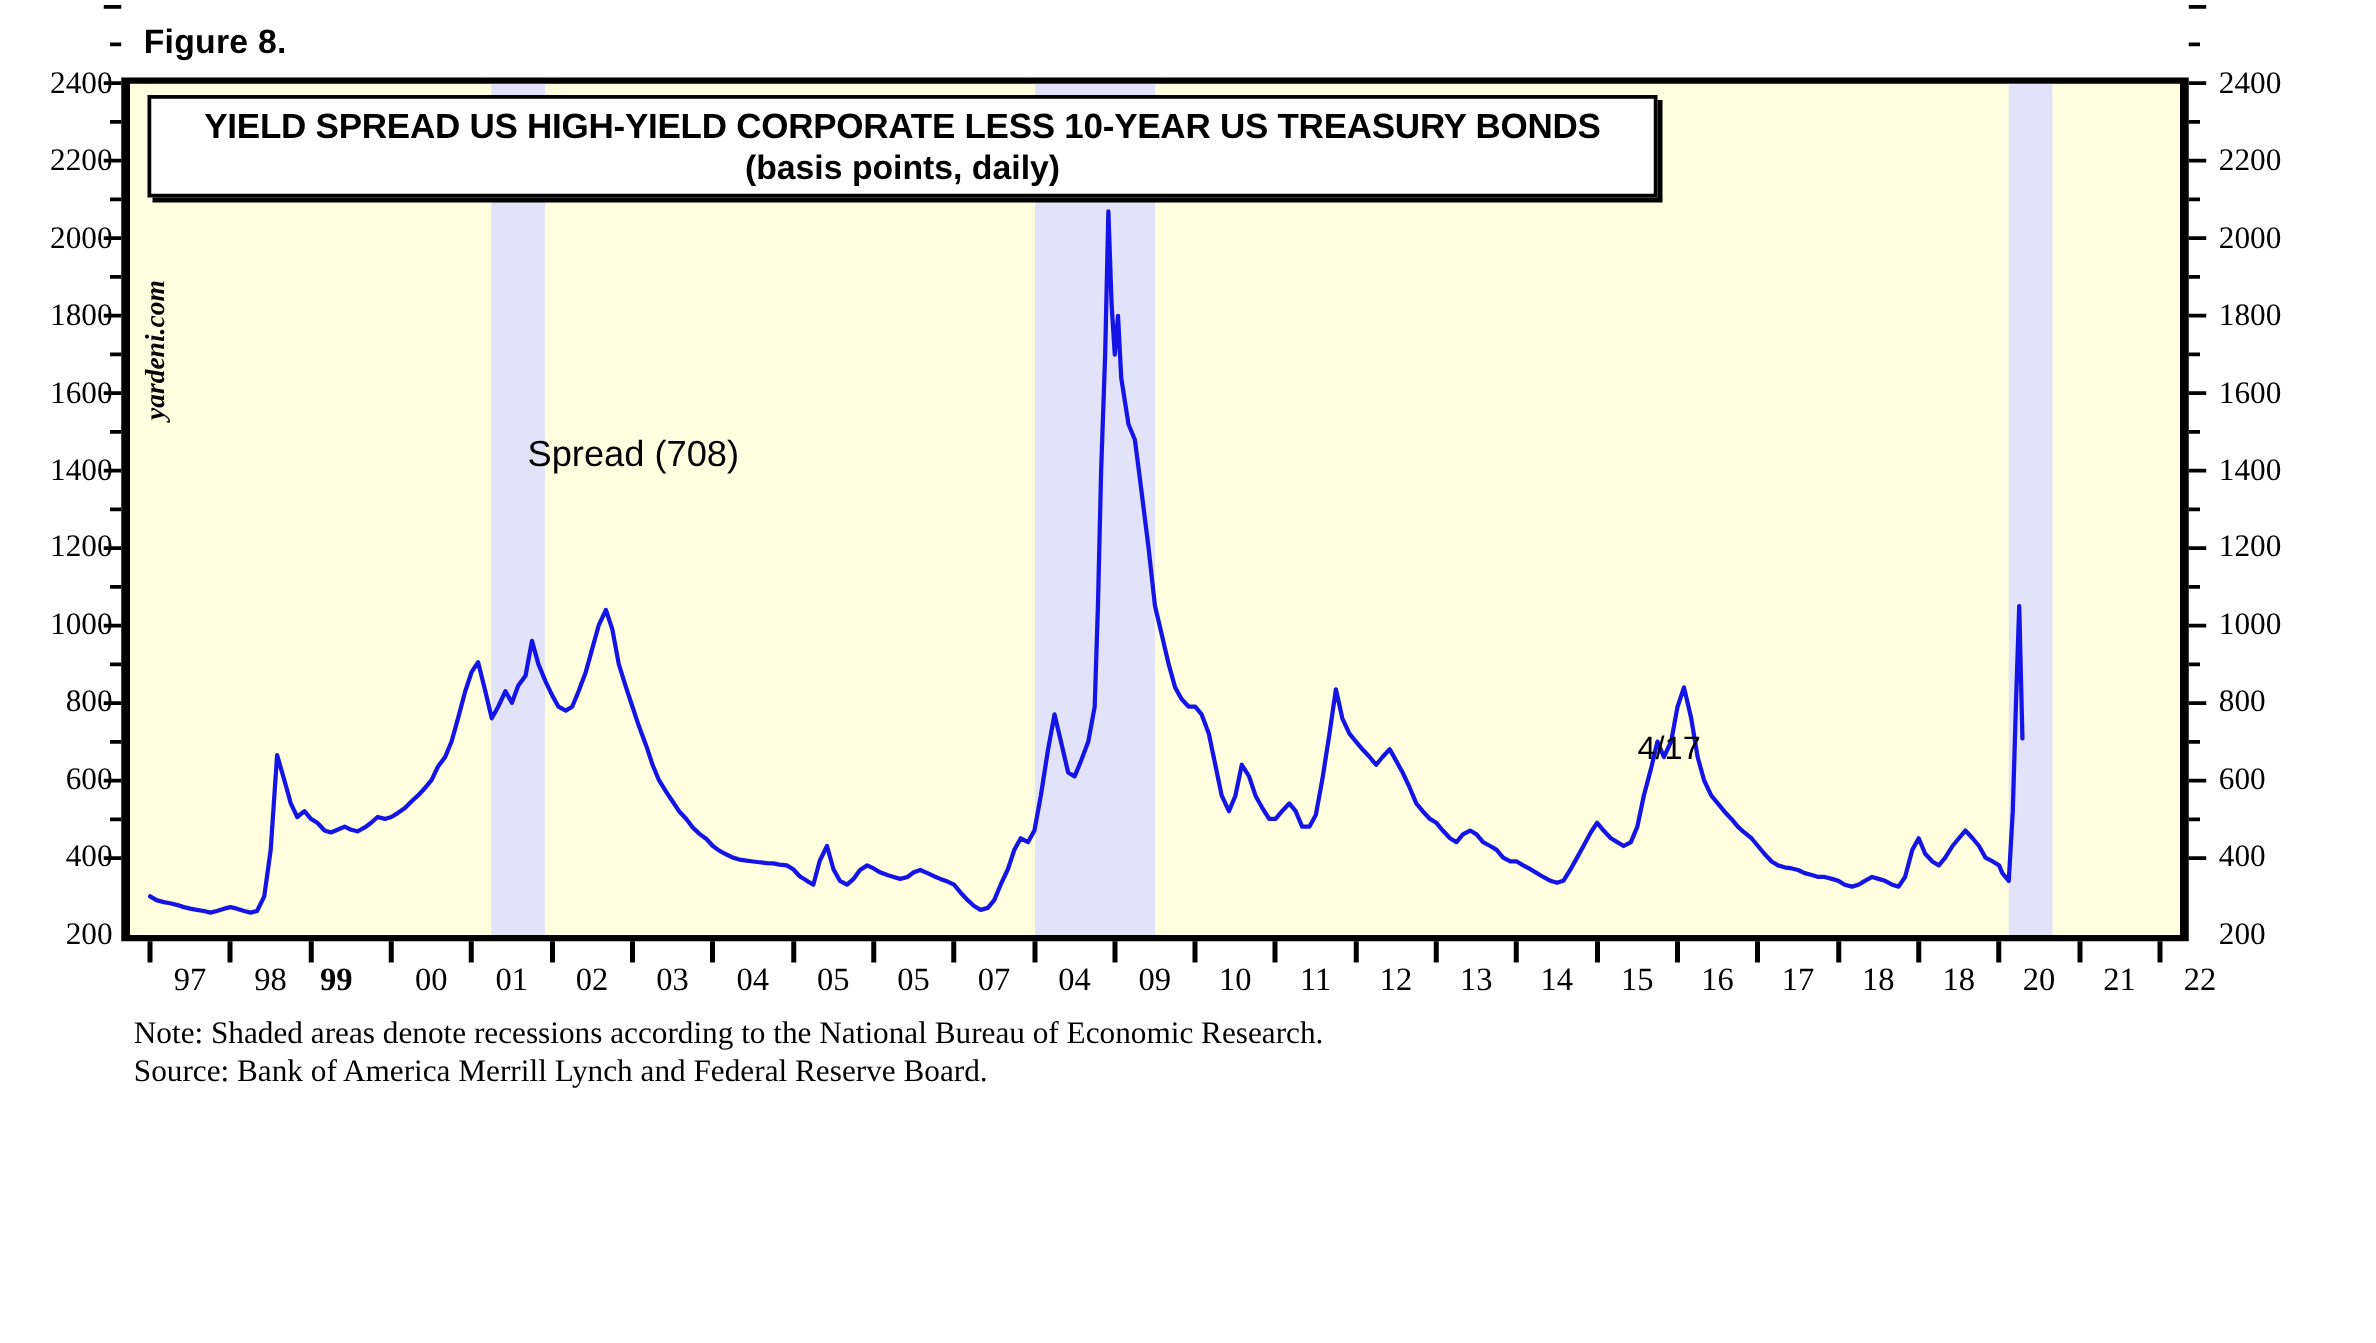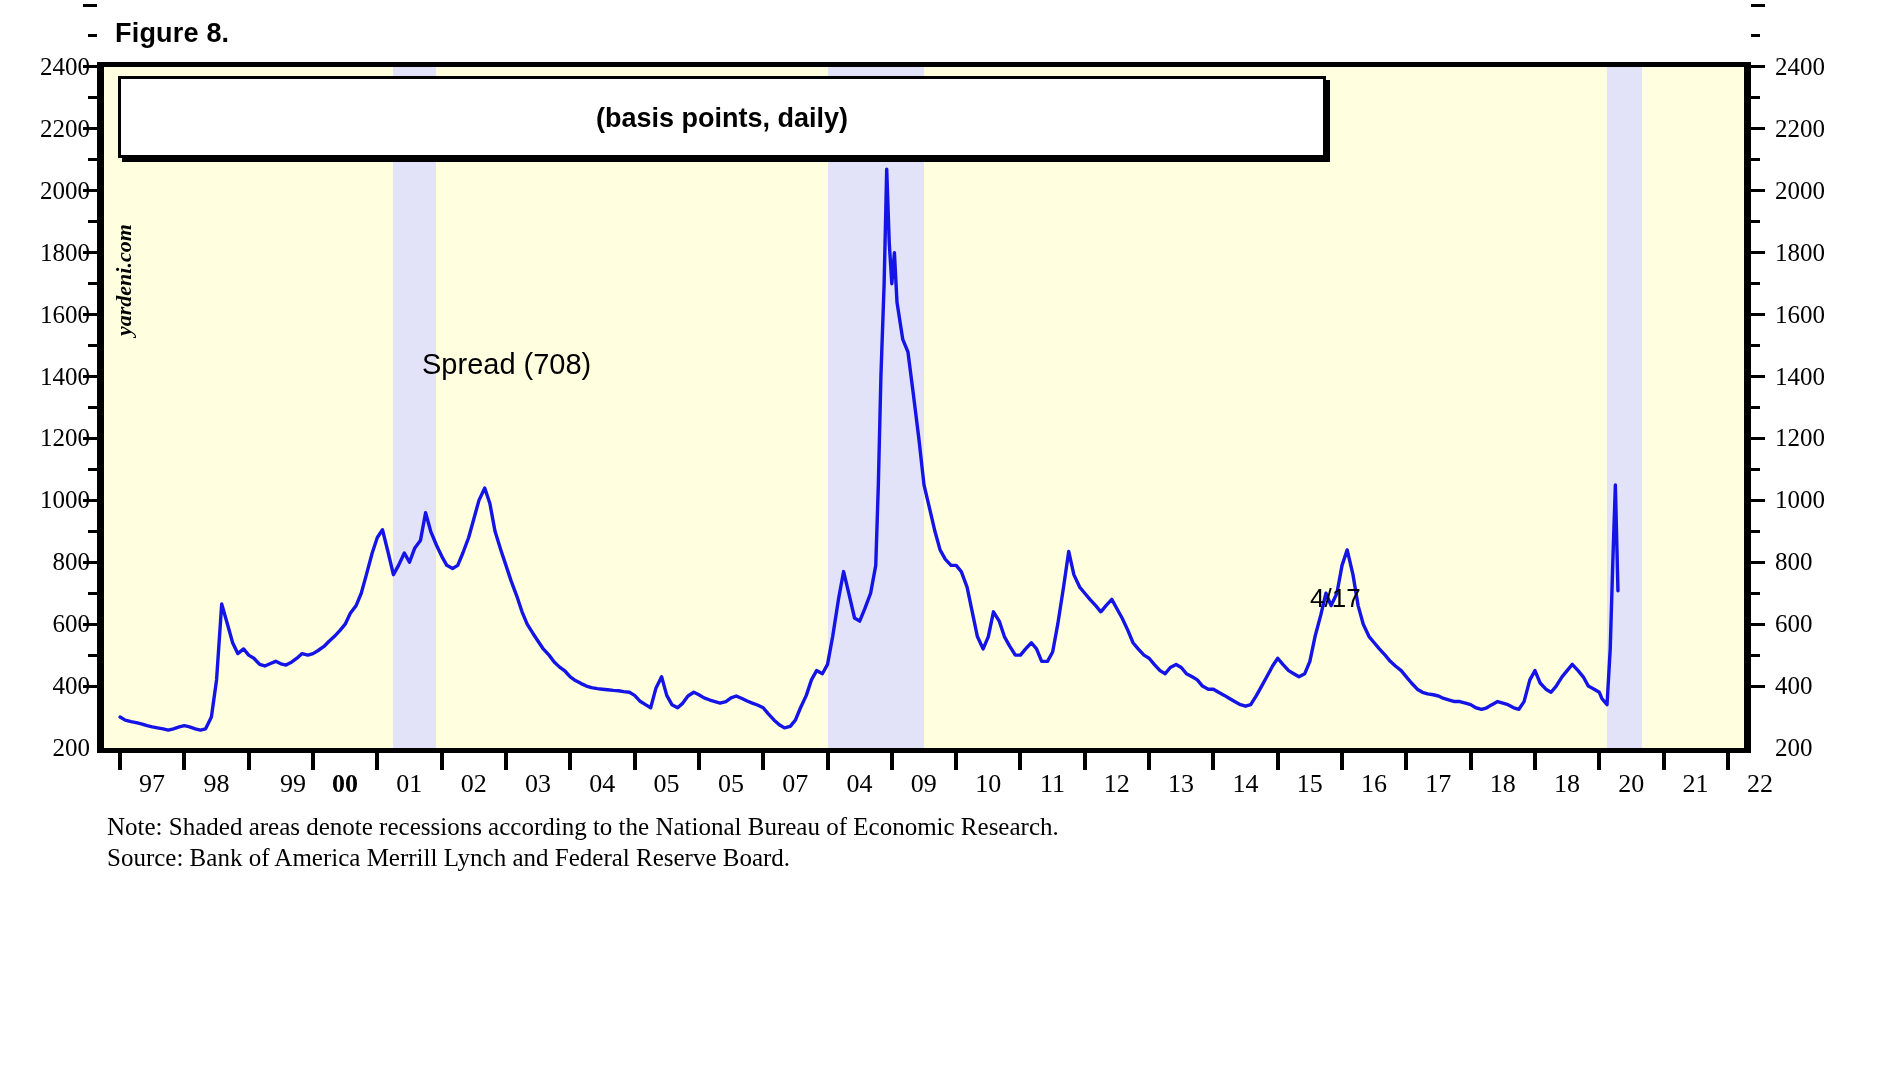--- a/index.html
+++ b/index.html
@@ -121,23 +121,23 @@
       </svg>
     </div>
 </div>
 
 <div id="xaxis">
     <div class="xtick" style="left: 23.0784px;"></div>
     <div class="xlabel" style="left: 55.0784px;">97</div>
     <div class="xtick" style="left: 87.3922px;"></div>
     <div class="xlabel" style="left: 119.392px;">98</div>
     <div class="xtick" style="left: 151.706px;"></div>
-    <div class="xlabel" style="left: 196px;">99</div>
+    <div class="xlabel" style="left: 172px; font-weight: bold;">99</div>
     <div class="xtick" style="left: 216.02px;"></div>
-    <div class="xlabel" style="left: 248.02px; font-weight: bold;">00</div>
+    <div class="xlabel" style="left: 248.02px;">00</div>
     <div class="xtick" style="left: 280.333px;"></div>
     <div class="xlabel" style="left: 312.333px;">01</div>
     <div class="xtick" style="left: 344.647px;"></div>
     <div class="xlabel" style="left: 376.647px;">02</div>
     <div class="xtick" style="left: 408.961px;"></div>
     <div class="xlabel" style="left: 440.961px;">03</div>
     <div class="xtick" style="left: 473.275px;"></div>
     <div class="xlabel" style="left: 505.275px;">04</div>
     <div class="xtick" style="left: 537.588px;"></div>
     <div class="xlabel" style="left: 569.588px;">05</div>
@@ -171,20 +171,21 @@
     <div class="xlabel" style="left: 1469.98px;">18</div>
     <div class="xtick" style="left: 1502.29px;"></div>
     <div class="xlabel" style="left: 1534.29px;">20</div>
     <div class="xtick" style="left: 1566.61px;"></div>
     <div class="xlabel" style="left: 1598.61px;">21</div>
     <div class="xtick" style="left: 1630.92px;"></div>
     <div class="xlabel" style="left: 1662.92px;">22</div>
   </div>
 
 <div id="title-box">
+  <div id="title-line1">YIELD SPREAD US HIGH-YIELD CORPORATE LESS 10-YEAR US TREASURY BONDS</div>
   <div id="title-line2">(basis points, daily)</div>
 </div>
 
 <div id="series-label">Spread (708)</div>
 <div id="latest-label">4/17</div>
 <div id="watermark">yardeni.com</div>
 
 <div id="footnotes">
   <div>Note: Shaded areas denote recessions according to the National Bureau of Economic Research.</div>
   <div>Source: Bank of America Merrill Lynch and Federal Reserve Board.</div>

